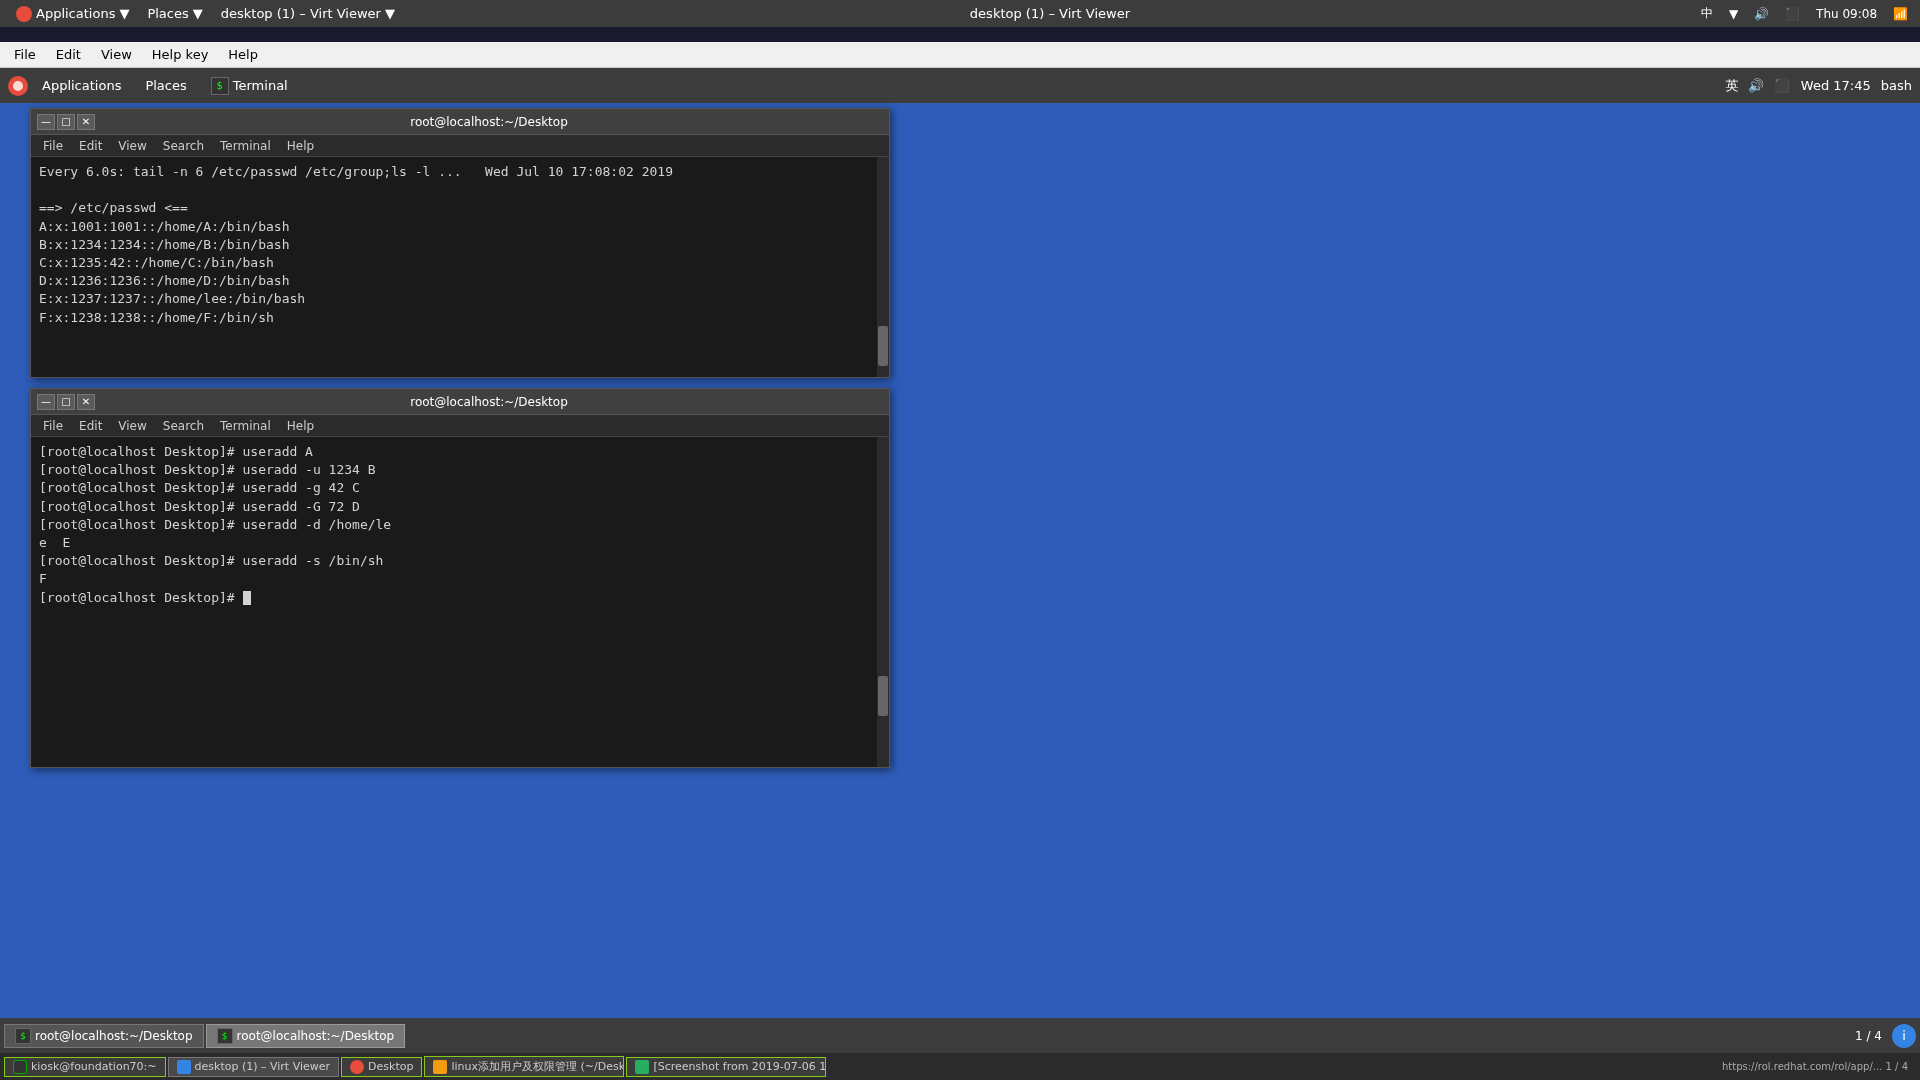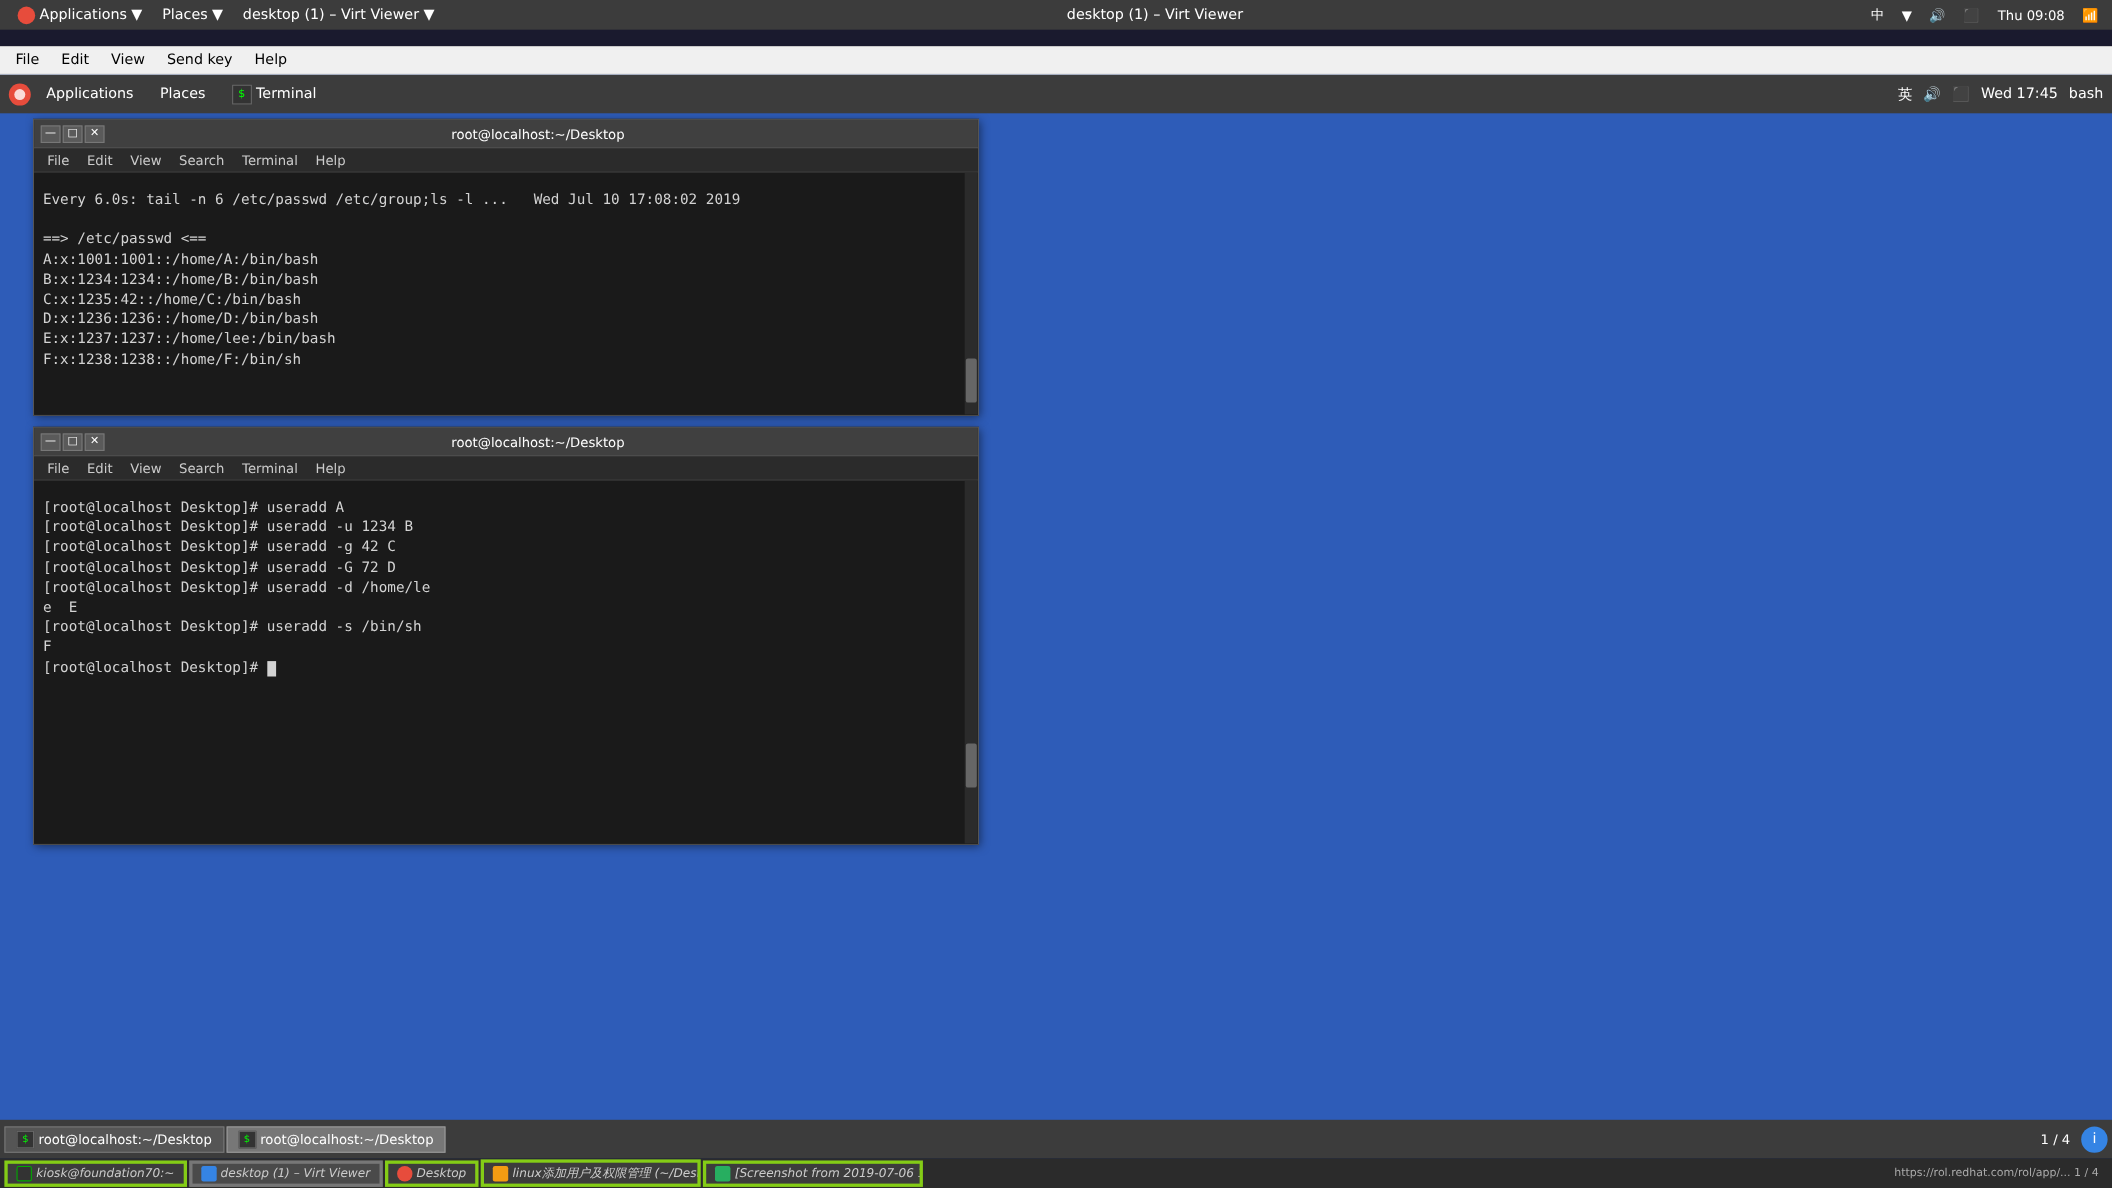--- a/index.html
+++ b/index.html
@@ -223,21 +223,21 @@
     }
     .term-menu-item {
       padding: 1px 8px;
       font-size: 12px;
       color: #ccc;
       cursor: pointer;
     }
     .terminal-content {
       flex: 1;
       background: #1a1a1a;
-      padding: 16px 8px;
+      padding: 6px 8px;
       font-family: 'DejaVu Sans Mono', 'Courier New', monospace;
       font-size: 13px;
       color: #d3d3d3;
       overflow-y: auto;
       position: relative;
     }
     .terminal-content pre {
       margin: 0;
       white-space: pre-wrap;
       line-height: 1.4;
@@ -338,29 +338,28 @@
       padding: 0 4px;
       gap: 2px;
       z-index: 200;
     }
     .host-task-item {
       display: flex;
       align-items: center;
       gap: 4px;
       padding: 2px 8px;
       background: #3c3c3c;
-      border: 3px solid #84cc16;
+      border: 1px solid #84cc16;
       color: #ccc;
       font-size: 11px;
       cursor: pointer;
       max-width: 200px;
       overflow: hidden;
       text-overflow: ellipsis;
       white-space: nowrap;
-      font-style: italic;
     }
     .host-task-item.active {
       background: #4a4a4a;
       border-color: #777;
     }
     .host-task-icon {
       width: 14px;
       height: 14px;
       flex-shrink: 0;
       border-radius: 2px;
@@ -434,21 +433,21 @@
     <span>📶</span>
   </div>
 </div>
 
 <div class="virt-viewer" style="top:42px; bottom:27px;">
 
   <div class="virt-menubar">
     <span class="virt-menu-item">File</span>
     <span class="virt-menu-item">Edit</span>
     <span class="virt-menu-item">View</span>
-    <span class="virt-menu-item">Send key</span>
+    <span class="virt-menu-item">Help key</span>
     <span class="virt-menu-item">Help</span>
   </div>
 
   <div class="guest-area">
 
     <div class="guest-panel">
       <div class="guest-panel-left">
         <div class="gnome-app-icon">
           <svg width="12" height="12" viewBox="0 0 12 12">
               <circle cx="6" cy="6" r="5" fill="#fff" opacity="0.8"></circle>

